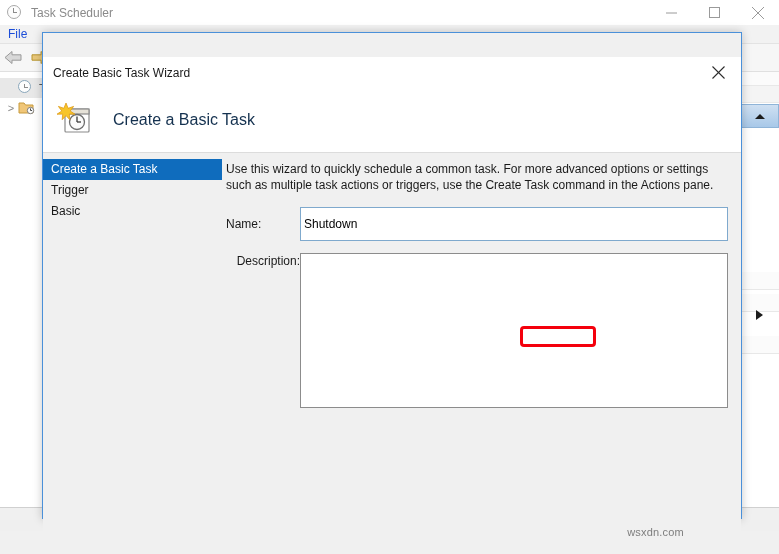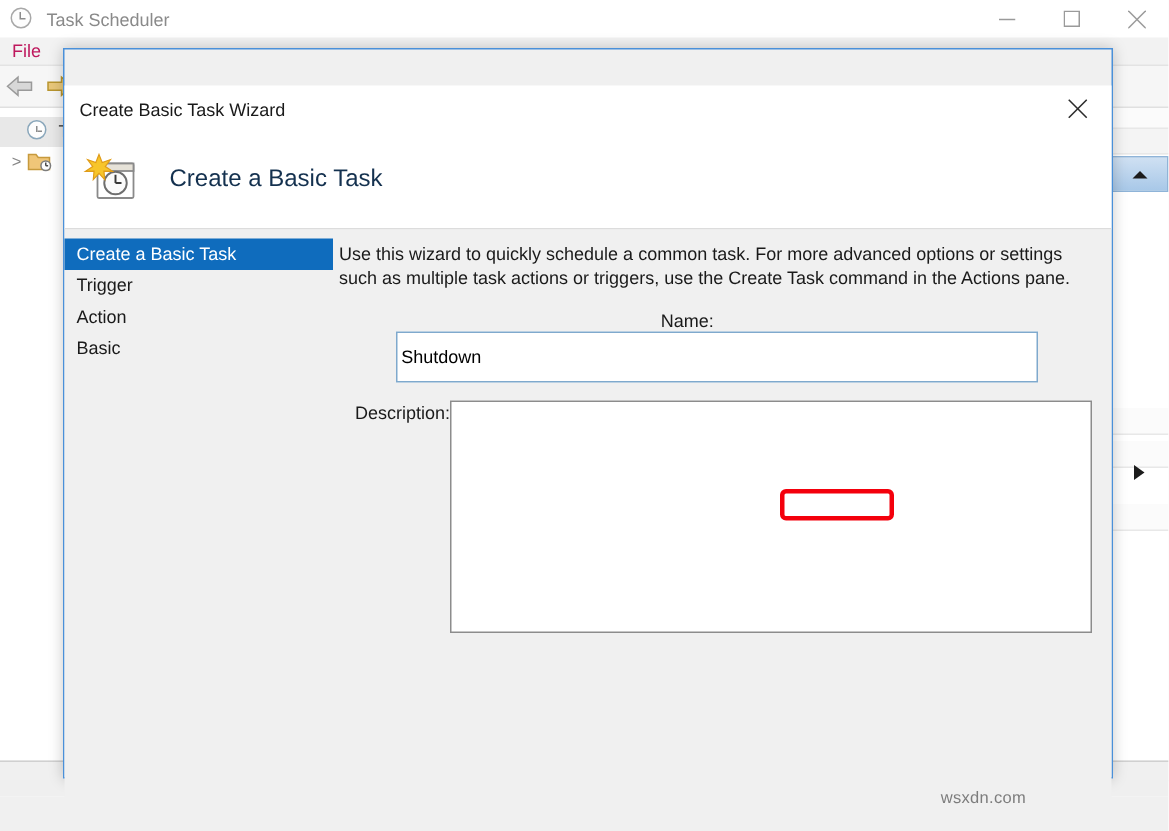--- a/index.html
+++ b/index.html
@@ -59,21 +59,21 @@
   }
   .win-btn svg { display:block; }
 
   .bg-menubar {
     position: absolute; left: 0; top: 25px;
     width: 779px; height: 19px;
     background: #f2f2f2;
     border-bottom: 1px solid #e3e3e3;
     display: flex; align-items: center;
   }
-  .menu-item { font-size: 12px; color: #be185d; padding: 0 8px; }
+  .menu-item { font-size: 12px; color: #1d4ed8; padding: 0 8px; }
 
   .bg-toolbar {
     position: absolute; left: 0; top: 44px;
     width: 779px; height: 28px;
     background: #f6f6f6;
     border-bottom: 1px solid #e0e0e0;
     display: flex; align-items: center;
   }
   .arrow-btn { width: 26px; height: 24px; display:flex; align-items:center; justify-content:center; }
 
@@ -194,21 +194,20 @@
     padding: 8px 12px 0 4px;
     position: relative;
   }
   .intro {
     font-size: 12px; color: #1a1a1a; line-height: 16px;
     width: 503px;
   }
   .field-row {
     display: flex; align-items: center;
     margin-top: 14px;
-    flex-direction: column;
   }
   .field-label {
     width: 74px; font-size: 12px; color: #1a1a1a;
   }
   .name-input {
     width: 428px; height: 22px;
     border: 1px solid #7fa9cd;
     background: #ffffff;
     font-family: "Liberation Sans", sans-serif;
     font-size: 12px; color: #000;
@@ -369,23 +368,20 @@
     <div class="dlg-body">
 
       <div class="steps">
         <div class="step active">
           <span>Create a Basic Task</span>
         </div>
         <div class="step">
           <span>Trigger</span>
         </div>
         <div class="step">
-          <span>Action</span>
-        </div>
-        <div class="step">
           <span>Basic</span>
         </div>
       </div>
 
       <div class="pane">
         <div class="intro">Use this wizard to quickly schedule a common task.  For more advanced options or settings such as multiple task actions or triggers, use the Create Task command in the Actions pane.</div>
 
         <div class="field-row">
           <div class="field-label">Name:</div>
           <input class="name-input" type="text" value="Shutdown" style="">

